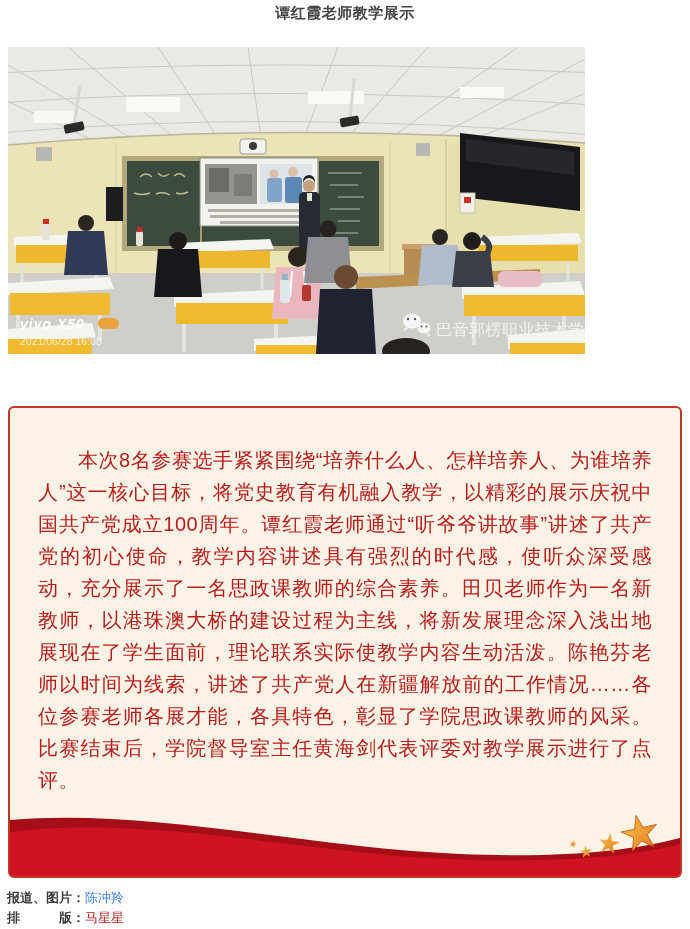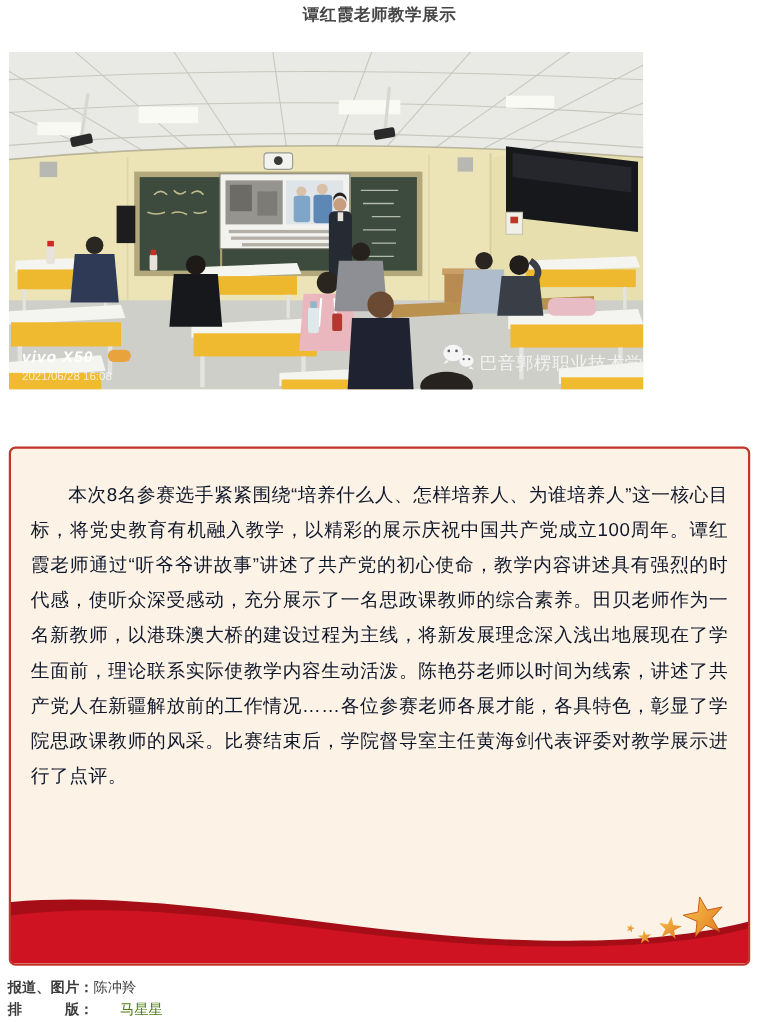--- a/index.html
+++ b/index.html
@@ -7,29 +7,29 @@
         font-family:"Liberation Sans","DejaVu Sans",sans-serif;}
   .caption{position:absolute;left:0;width:690px;text-align:center;
            font-size:15px;font-weight:700;color:#454545;letter-spacing:.5px;}
   #caption-top{top:4px;}
   #caption-bottom{top:345px;}
   #photo{position:absolute;left:8px;top:47px;width:577px;height:377px;overflow:hidden;}
   #article-box{position:absolute;left:8px;top:406px;width:674px;height:472px;
                box-sizing:border-box;border:2px solid #c23529;border-radius:6px;
                background:#fcf3e6;overflow:hidden;}
   #article-box .inner{position:absolute;left:0;top:0;right:0;padding:24px 16px 0 16px;}
-  .para{margin:2px;font-size:17px;line-height:32px;color:#0f172a;text-align:justify;
+  .para{margin:12px;font-size:20px;line-height:32px;color:#b91c1c;text-align:justify;
         text-indent:2em;letter-spacing:.5px;}
   .para+.para{margin-top:44px;}
   #wave-deco{position:absolute;left:0;bottom:0;width:670px;height:64px;}
   #credits{position:absolute;left:7px;top:888px;font-size:13px;line-height:20px;}
   .credit-line{white-space:pre;}
   .credit-label{font-weight:700;color:#3c3c3c;text-align:right;}
-  .credit-name-1{color:#404040;}
-  .credit-name-2{color:#4d7c0f;margin-left:24px;}
+  .credit-name-1{color:#3b82f6;}
+  .credit-name-2{color:#b91c1c;}
 </style>
 </head>
 <body>
 
 <div id="page">
 
   <div id="caption-top" class="caption">谭红霞老师教学展示</div>
 
   <div id="photo">
     <svg width="577" height="307" viewBox="0 0 577 307">

